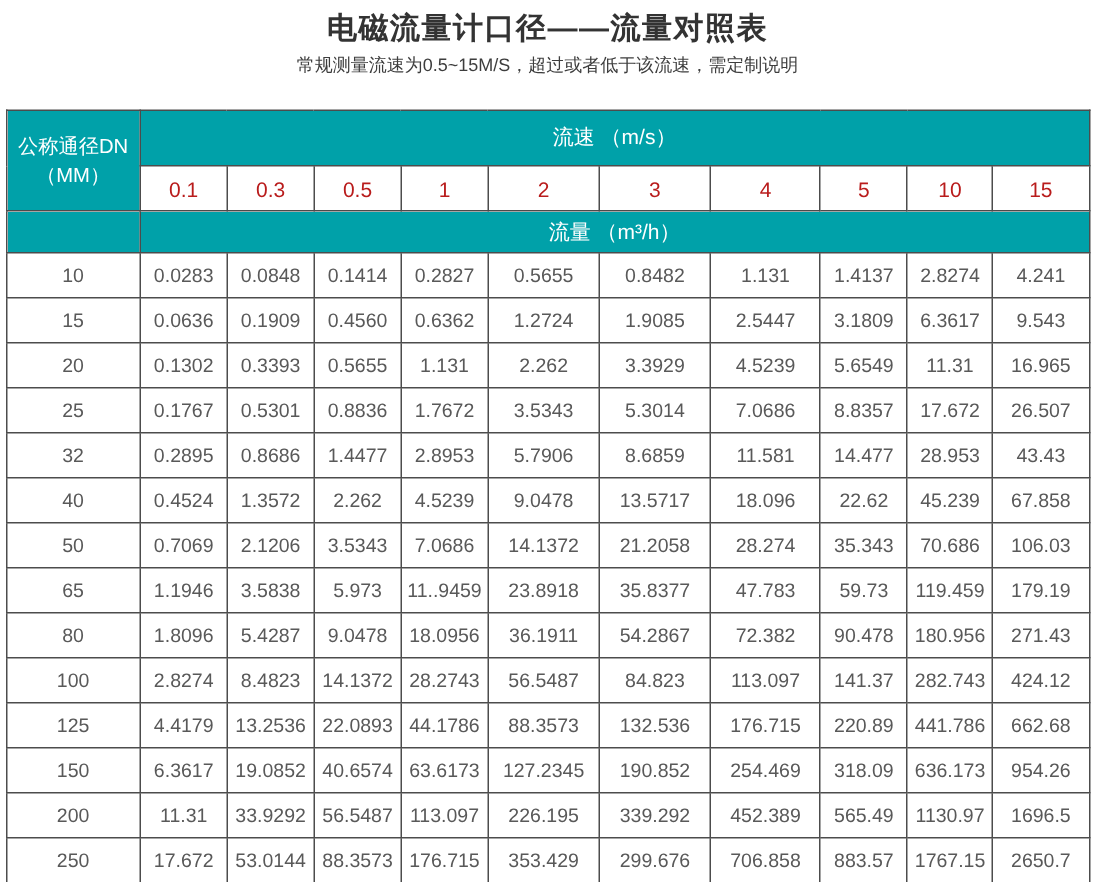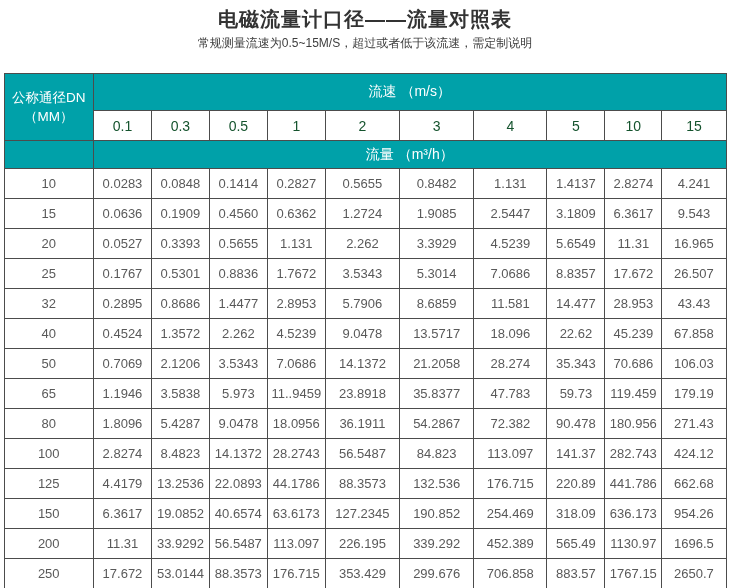--- a/index.html
+++ b/index.html
@@ -44,21 +44,21 @@
     background: var(--teal, #00a1a9);
     color: var(--header_text, #fff);
     font-weight: normal;
     font-size: 14px;
   }
   th.corner { line-height: 19px; font-size: 13.5px; }
   th.group-velocity { height: 36px; }
   th.group-flow { height: 27px; }
   th.vel {
     background: #ffffff;
-    color: #14532d;
+    color: #b91c1c;
     font-weight: normal;
     font-size: 14px;
     height: 29px;
   }
   table.flow td {
     font-size: 13px;
     color: var(--data_text, #595959);
     height: 29px;
     background: #ffffff;
   }
@@ -130,21 +130,21 @@
         <td>0.6362</td>
         <td>1.2724</td>
         <td>1.9085</td>
         <td>2.5447</td>
         <td>3.1809</td>
         <td>6.3617</td>
         <td>9.543</td>
       </tr>
       <tr>
         <td>20</td>
-        <td>0.0527</td>
+        <td>0.1302</td>
         <td>0.3393</td>
         <td>0.5655</td>
         <td>1.131</td>
         <td>2.262</td>
         <td>3.3929</td>
         <td>4.5239</td>
         <td>5.6549</td>
         <td>11.31</td>
         <td>16.965</td>
       </tr>

